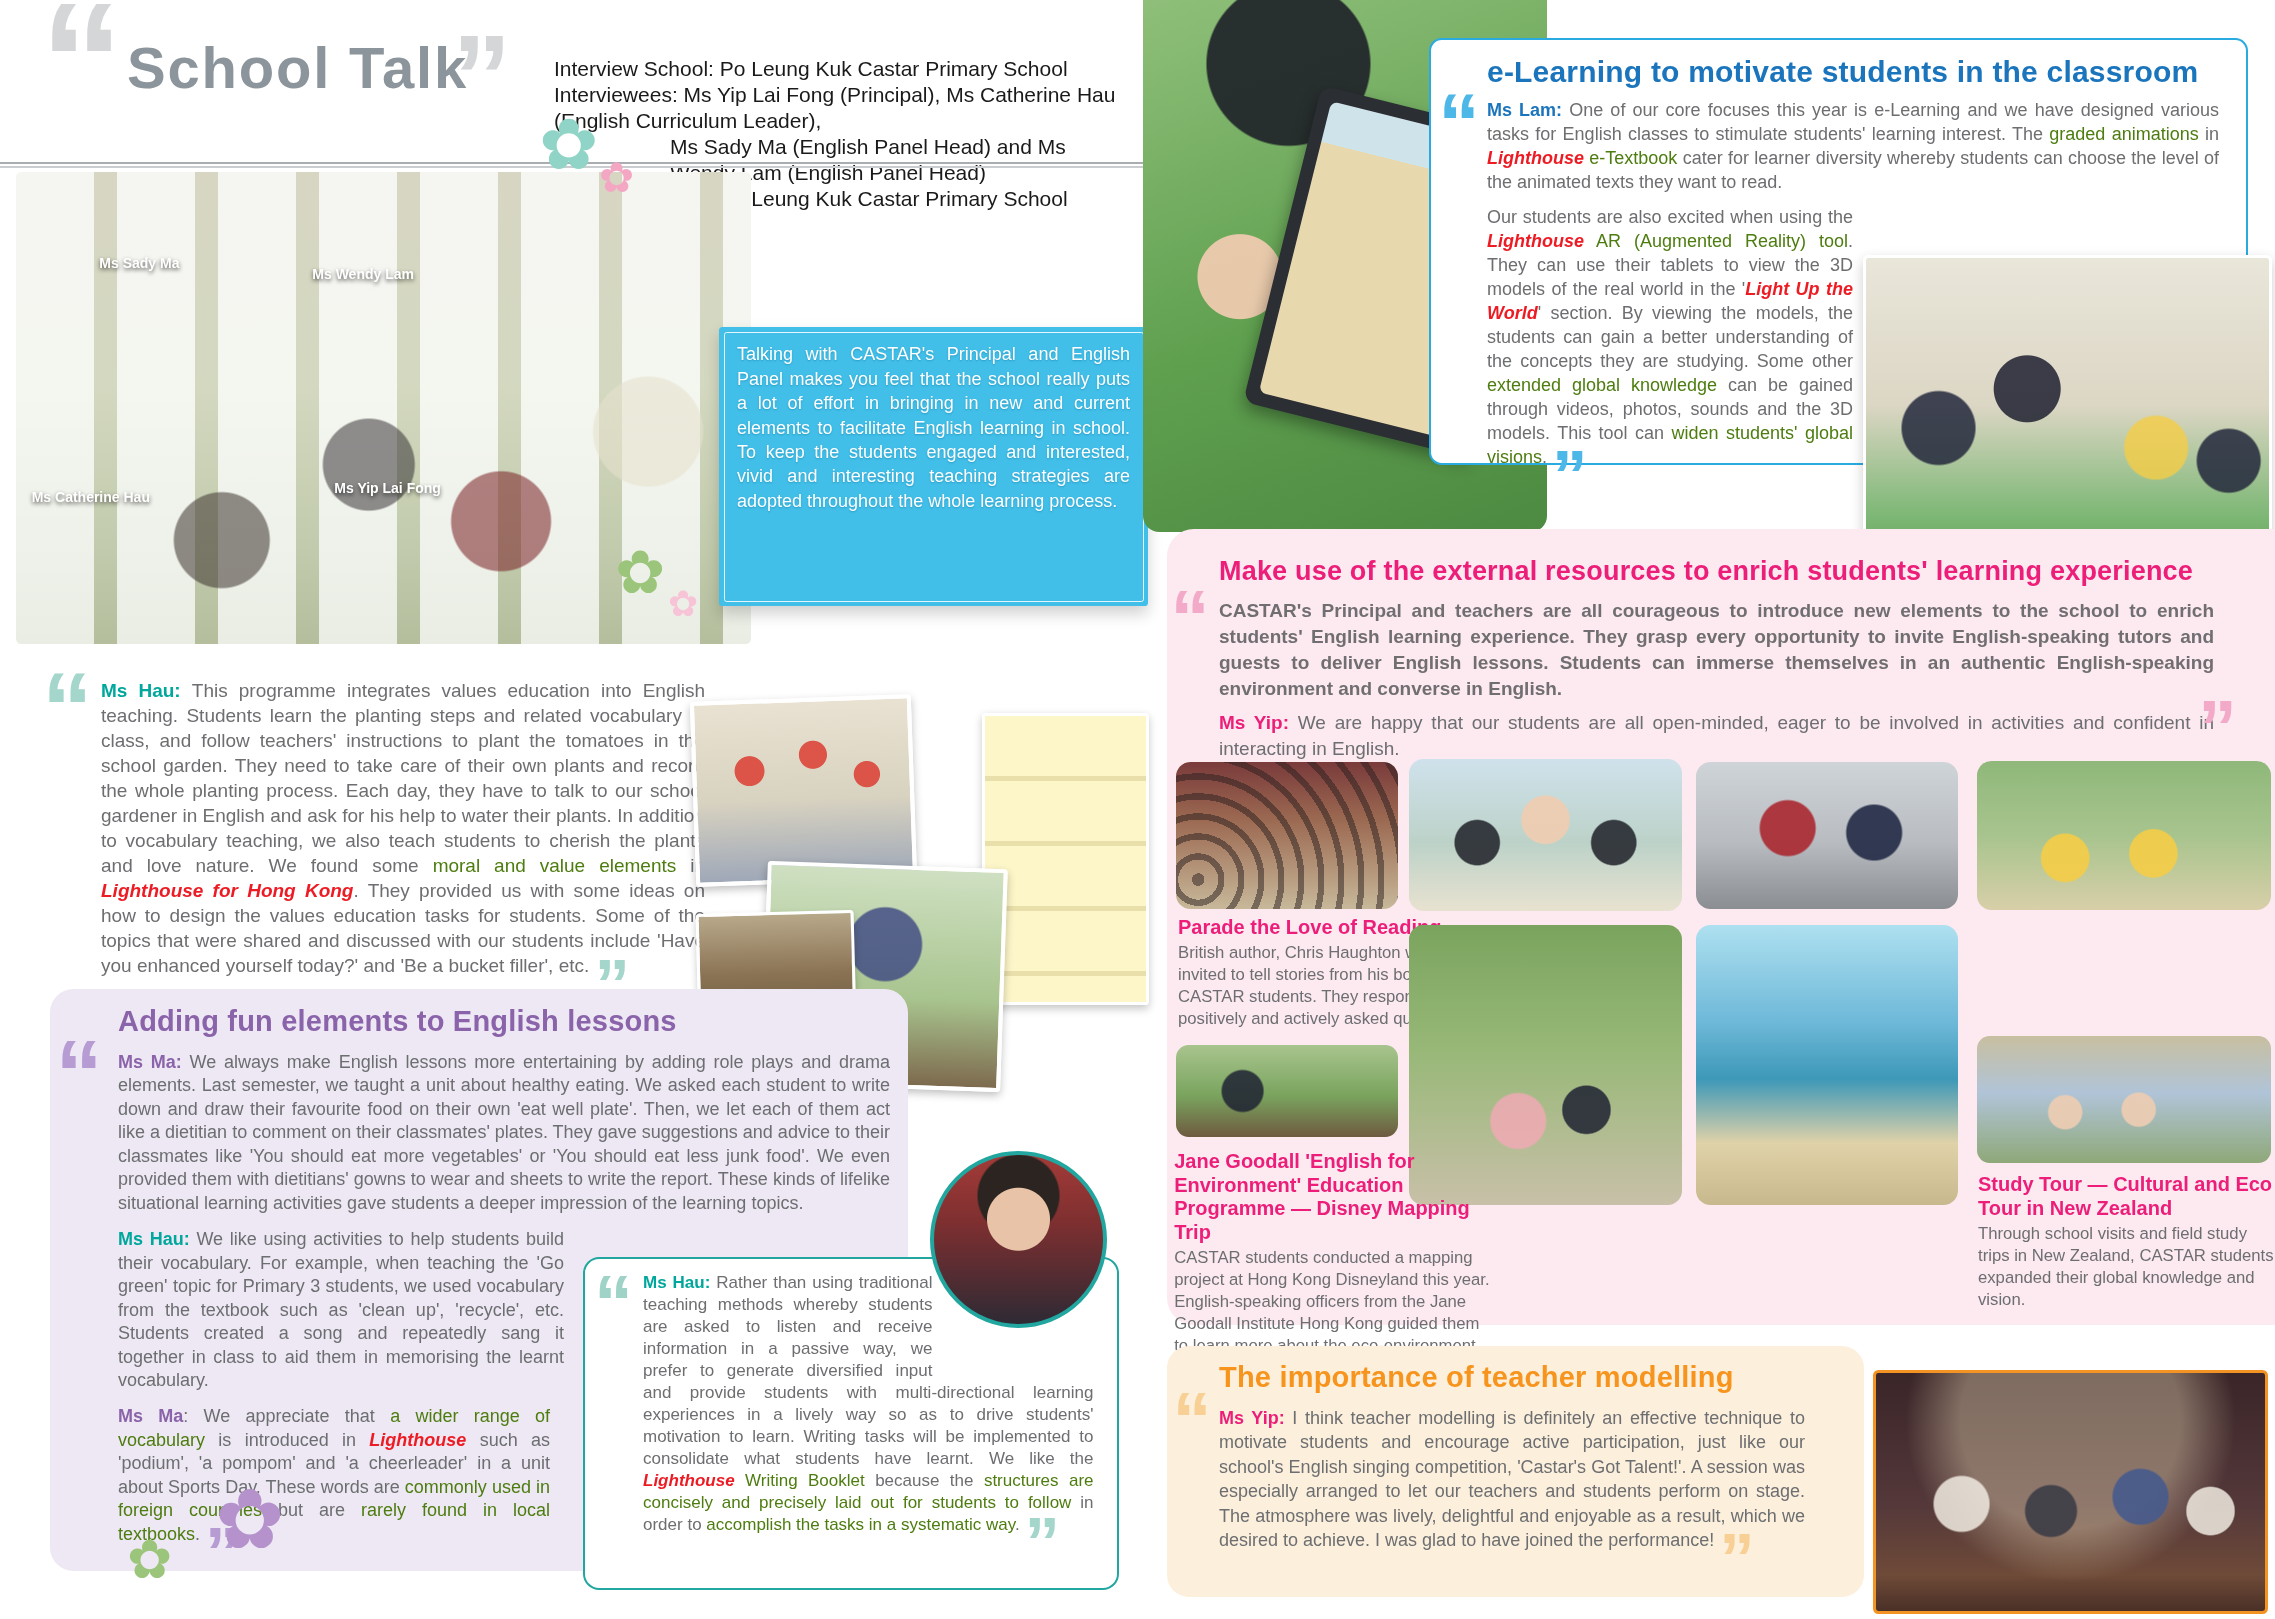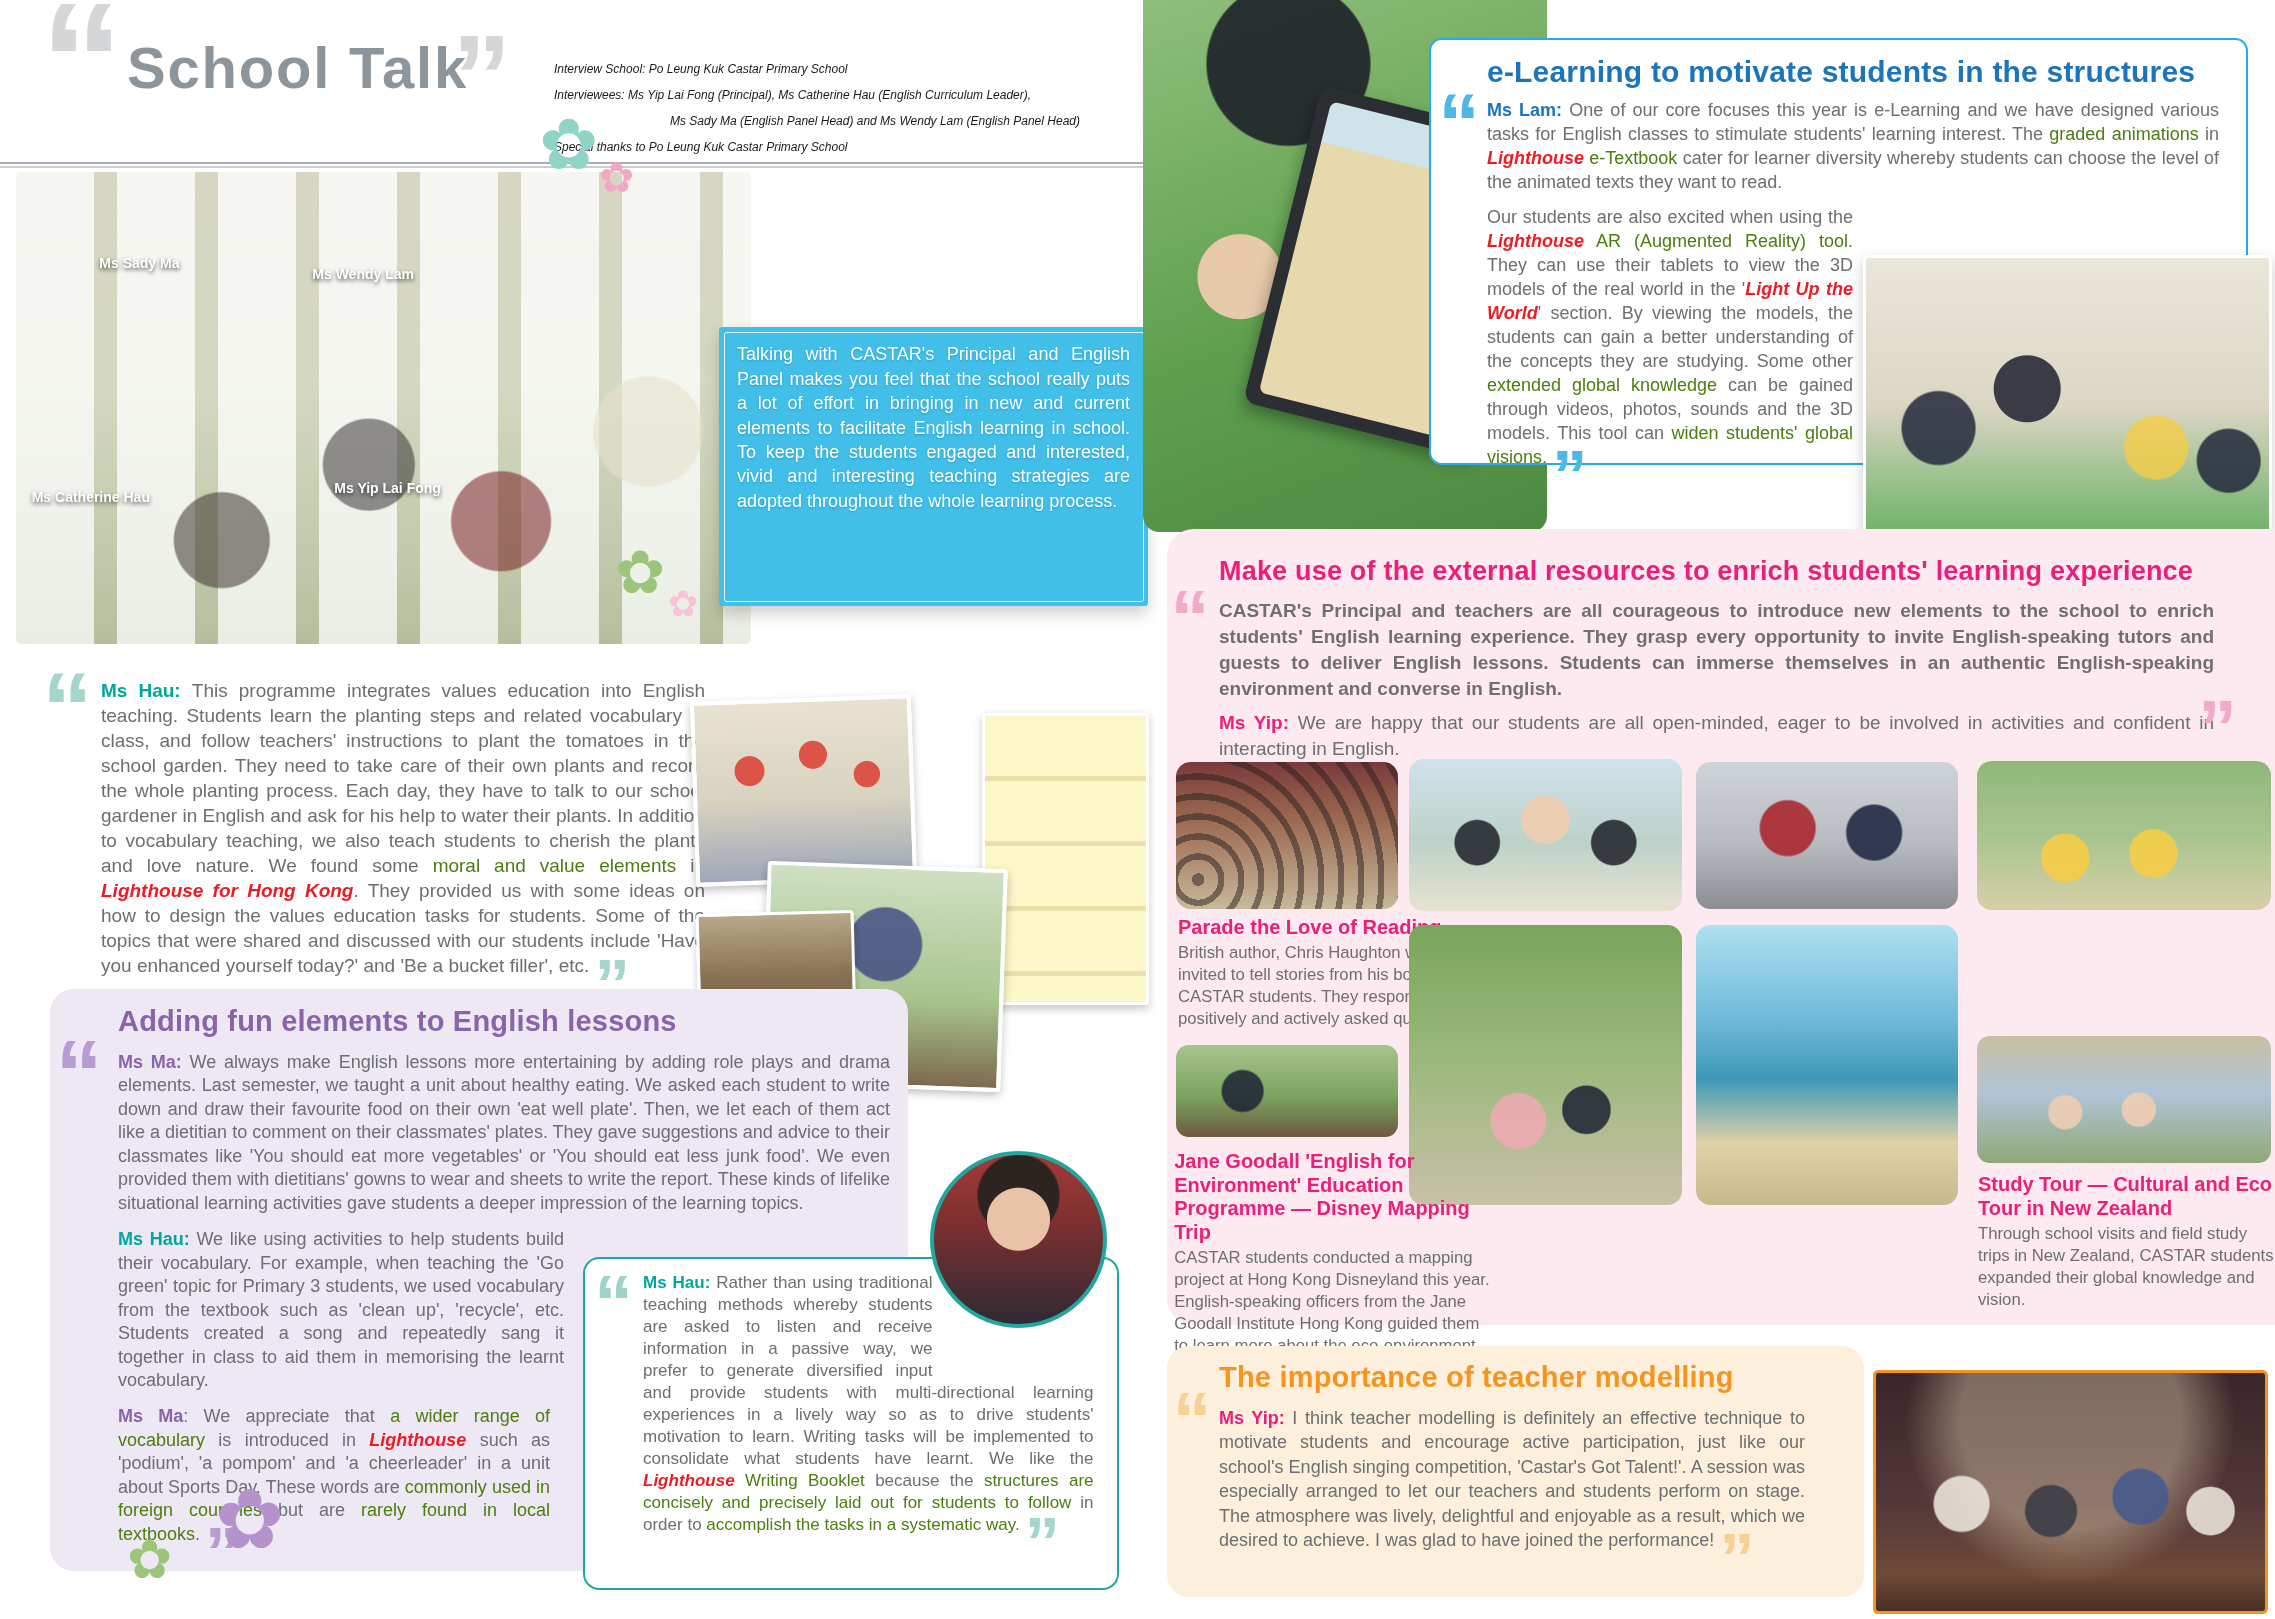--- a/index.html
+++ b/index.html
@@ -25,21 +25,21 @@
 </style>
 </head>
 <body>
 
 <div id="page">
 
   <span class="q" style="left:40px;top:-5.4px;font-size:167px;color:#d4d6d8;">“</span>
   <div class="abs" style="left:127px;top:34px;font-size:58px;font-weight:bold;letter-spacing:1.8px;color:#8c959b;">School Talk</div>
   <span class="q" style="left:452px;top:29px;font-size:119px;color:#d4d6d8;">”</span>
 
-  <div class="abs" style="left:554px;top:56px;width:579px;font-size:12px;line-height:26px;color:#1a1a1a;font-style:italic;">
+  <div class="abs" style="left:554px;top:56px;width:579px;font-size:21px;line-height:26px;color:#1a1a1a;">
     <div>Interview School: Po Leung Kuk Castar Primary School</div>
     <div>Interviewees: Ms Yip Lai Fong (Principal), Ms Catherine Hau (English Curriculum Leader),</div>
     <div style="padding-left:116px;">Ms Sady Ma (English Panel Head) and Ms Wendy Lam (English Panel Head)</div>
     <div>Special thanks to Po Leung Kuk Castar Primary School</div>
   </div>
 
   <div class="abs" style="left:0;top:162px;width:1143px;height:1.8px;background:#a7adb0;"></div>
   <div class="abs" style="left:0;top:166px;width:1143px;height:1.8px;background:#c9cdcf;"></div>
 
   <div class="ph" style="left:16.3px;top:172px;width:735px;height:472px;border-radius:5.4px;
@@ -122,21 +122,21 @@
       <div class="abs" style="left:12.7px;top:12.7px;right:12.7px;bottom:12.7px;background:linear-gradient(180deg,#cfe3ea 0 14%,#e8d8ae 14% 100%);border-radius:7.2px;"></div>
     </div>
   </div>
 
   <span class="flower" style="left:1527px;top:213px;font-size:65px;color:#f4a7c3;">✿</span>
   <span class="flower" style="left:1581px;top:271px;font-size:42px;color:#f7c3d6;">✿</span>
   <span class="flower" style="left:1654px;top:367px;font-size:78px;color:#f4a7c3;">✿</span>
   <span class="flower" style="left:1713px;top:422px;font-size:45px;color:#f7c3d6;">✿</span>
 
   <div class="abs" style="left:1429px;top:38px;width:819px;height:427px;background:#fff;border:2.7px solid #29abe2;border-radius:12.7px;box-sizing:border-box;padding:14.5px 27px 0 56px;">
-    <h2 class="sec-h" style="font-size:30px;color:#1b75bc;">e-Learning to motivate students in the structures</h2>
+    <h2 class="sec-h" style="font-size:30px;color:#1b75bc;">e-Learning to motivate students in the classroom</h2>
     <span class="q" style="left:7.2px;top:51px;font-size:83px;color:#4db8e8;">“</span>
     <p class="body" style="margin-top:9px;font-size:18px;line-height:24px;"><span class="sp sp-blue">Ms Lam: </span><span>One of our core focuses this year is e-Learning and we have designed various tasks for English classes to stimulate students' learning interest. The </span><span class="hl">graded animations</span><span> in </span><span class="hli">Lighthouse</span><span class="hl"> e-Textbook</span><span> cater for learner diversity whereby students can choose the level of the animated texts they want to read.</span></p>
     <div class="para-wrap" style="margin-top:11px;">
       <span class="fr" style="width:366px;height:194px;margin-top:56px;"></span>
       <p class="body" style="font-size:18px;line-height:24px;"><span>Our students are also excited when using the </span><span class="hli">Lighthouse</span><span class="hl"> AR (Augmented Reality) tool</span><span>. They can use their tablets to view the 3D models of the real world in the '</span><span class="hli">Light Up the World</span><span>' section. By viewing the models, the students can gain a better understanding of the concepts they are studying. Some other </span><span class="hl">extended global knowledge</span><span> can be gained through videos, photos, sounds and the 3D models. This tool can </span><span class="hl">widen students' global visions</span><span>.  </span><span class="qe qe-blue">”</span></p>
     </div>
   </div>
 
   <div class="ph" style="left:1863px;top:255px;width:403px;height:327px;border:3.6px solid #fff;border-radius:5.4px;box-shadow:0 5.4px 12.7px rgba(0,0,0,.2);
        background:

